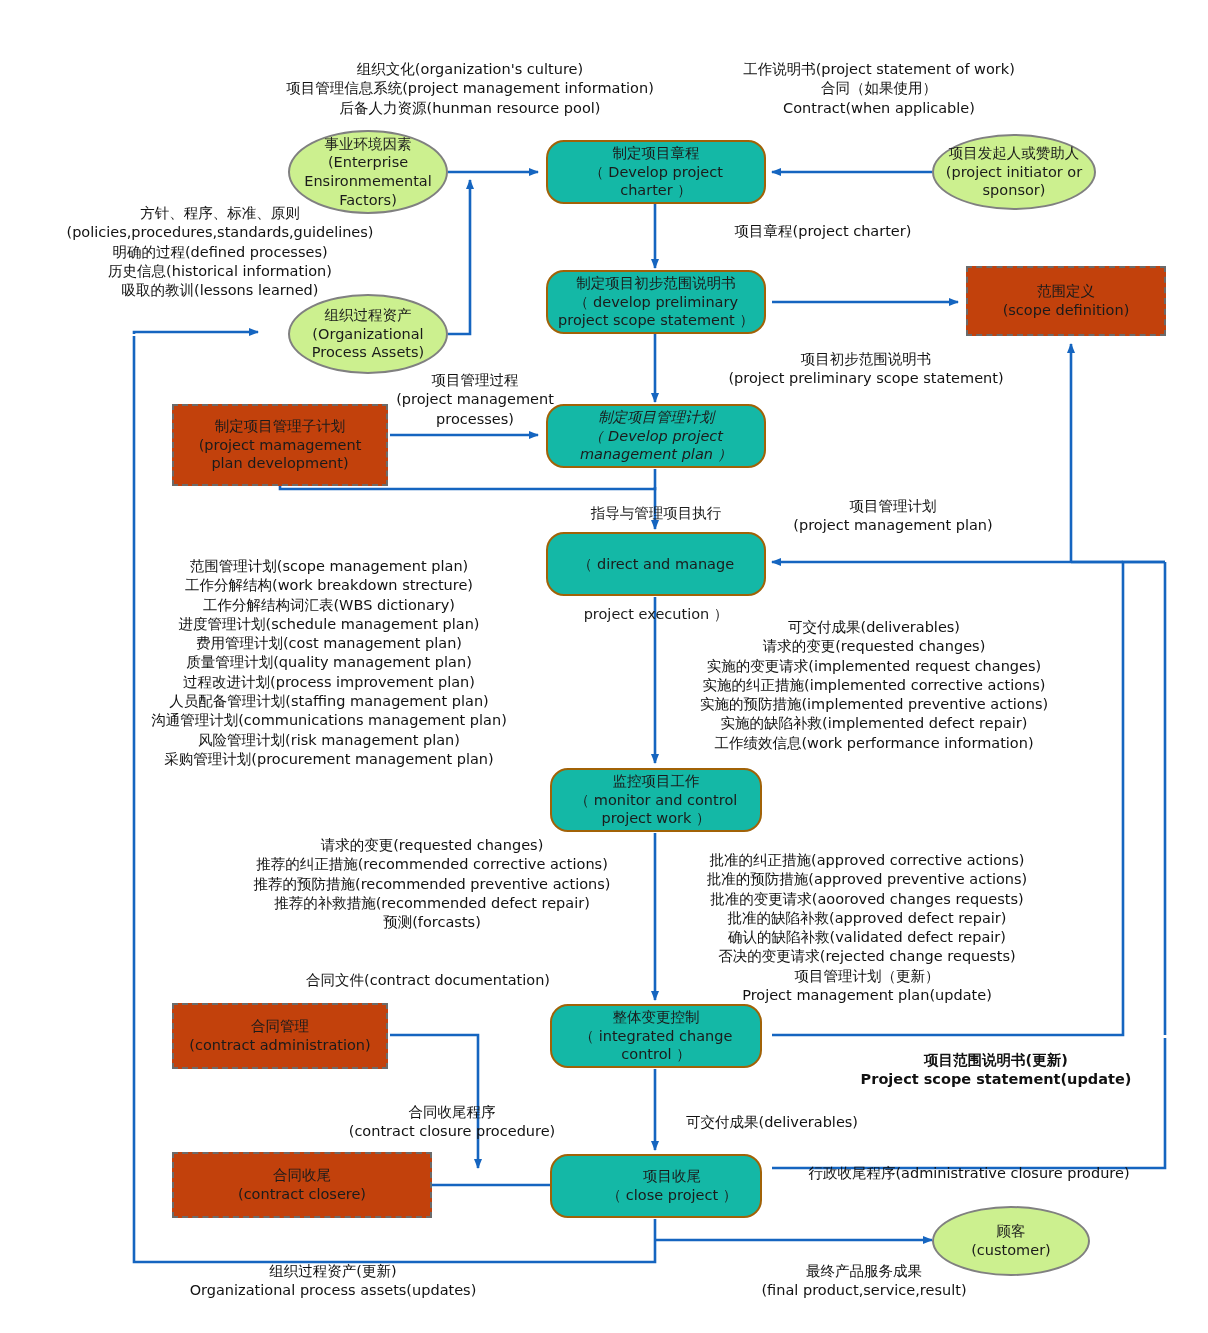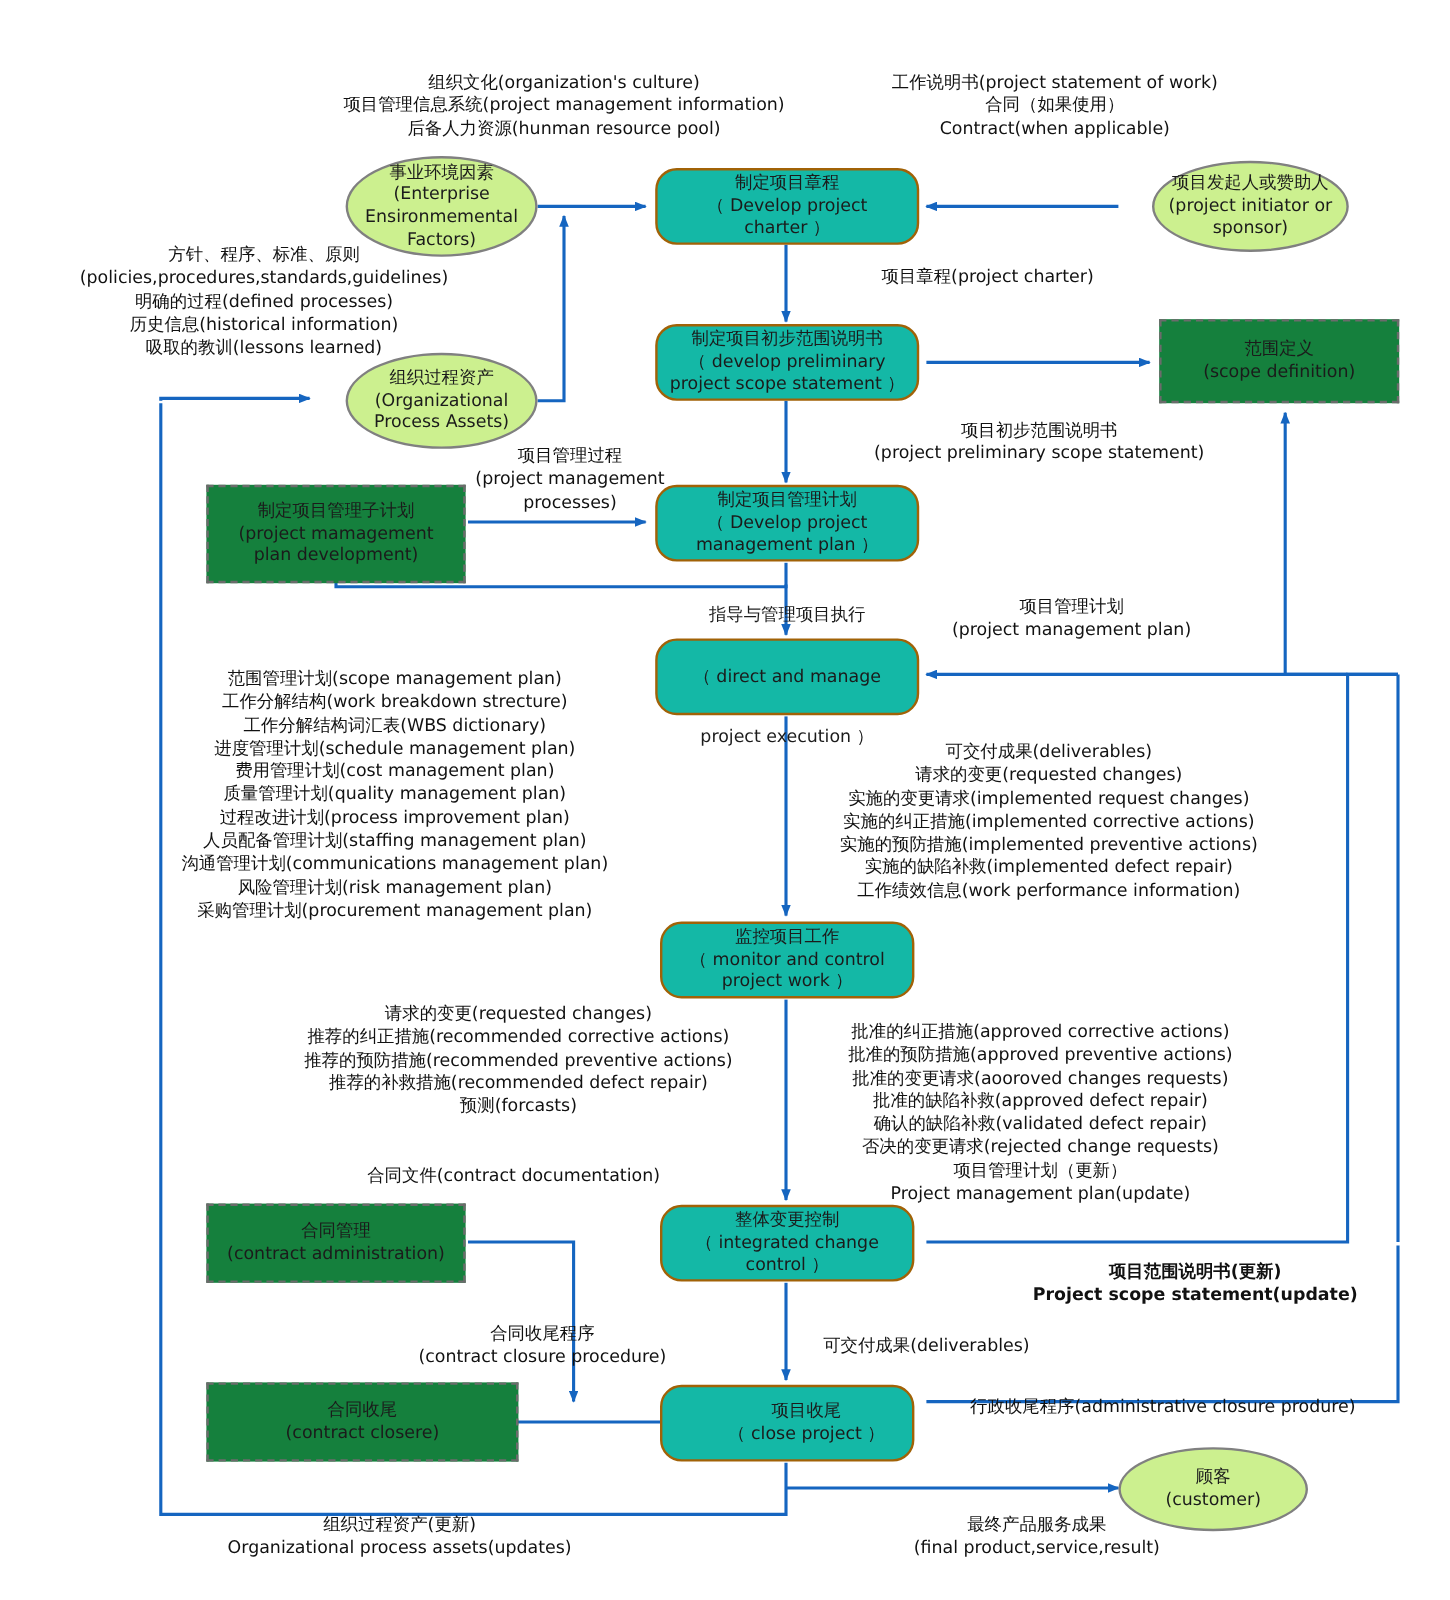--- a/index.html
+++ b/index.html
@@ -1,21 +1,21 @@
 <!DOCTYPE html>
 <html><head>
 <meta charset="utf-8">
 <style>
   html,body{margin:0;padding:0;background:#ffffff;}
   body{width:1208px;height:1333px;font-family:"DejaVu Sans","Liberation Sans",sans-serif;color:#000;}
   #stage{position:relative;width:1208px;height:1333px;overflow:hidden;background:#fff;}
   svg#wires{position:absolute;left:0;top:0;width:1208px;height:1333px;}
   .node{position:absolute;box-sizing:border-box;display:flex;align-items:center;justify-content:center;text-align:center;line-height:1.28;}
   .proc{background:#14b8a6;border:2px solid #a16207;border-radius:18px;font-size:14.5px;color:#1b1b1b;}
-  .dashbox{background:#15803d;border:2px dashed #6b6b6b;font-size:14.5px;color:#1b1b1b;}
+  .dashbox{background:#c2410c;border:2px dashed #6b6b6b;font-size:14.5px;color:#1b1b1b;}
   .ext{background:#CCF08F;border:2px solid #808080;border-radius:50%;font-size:14.5px;color:#1b1b1b;}
   .lbl{position:absolute;font-size:14.5px;color:#111;line-height:1.33;white-space:pre;}
   .lbl.c{text-align:center;transform:translateX(-50%);}
   .node span{display:block;}
 </style>
 </head>
 <body>
 
 <div id="stage">
 
@@ -78,21 +78,21 @@
     <span>Ensironmemental</span>
     <span>Factors)</span>
   </div>
 
   <div class="node ext" style="left:288px;top:294px;width:160px;height:80px;flex-direction:column;">
     <span>组织过程资产</span>
     <span>(Organizational</span>
     <span>Process Assets)</span>
   </div>
 
-  <div class="node ext" style="left:960px;top:134px;width:164px;height:76px;flex-direction:column;">
+  <div class="node ext" style="left:932px;top:134px;width:164px;height:76px;flex-direction:column;">
     <span>项目发起人或赞助人</span>
     <span>(project initiator or</span>
     <span>sponsor)</span>
   </div>
 
   <div class="node ext" style="left:932px;top:1206px;width:158px;height:70px;flex-direction:column;">
     <span>顾客</span>
     <span>(customer)</span>
   </div>
 
@@ -101,21 +101,21 @@
     <span>（ Develop project</span>
     <span>charter ）</span>
   </div>
 
   <div class="node proc" style="left:546px;top:270px;width:220px;height:64px;flex-direction:column;">
     <span>制定项目初步范围说明书</span>
     <span>（ develop preliminary</span>
     <span>project scope statement ）</span>
   </div>
 
-  <div class="node proc" style="left:546px;top:404px;width:220px;height:64px;flex-direction:column;">
+  <div class="node proc" style="left:546px;top:404px;width:220px;height:64px;flex-direction:column;font-style:italic;">
     <span>制定项目管理计划</span>
     <span>（ Develop project</span>
     <span>management plan ）</span>
   </div>
 
   <div class="node proc" style="left:546px;top:532px;width:220px;height:64px;flex-direction:column;gap:32px;">
     <span>指导与管理项目执行</span>
     <span>（ direct and manage</span>
     <span>project execution ）</span>
   </div>

